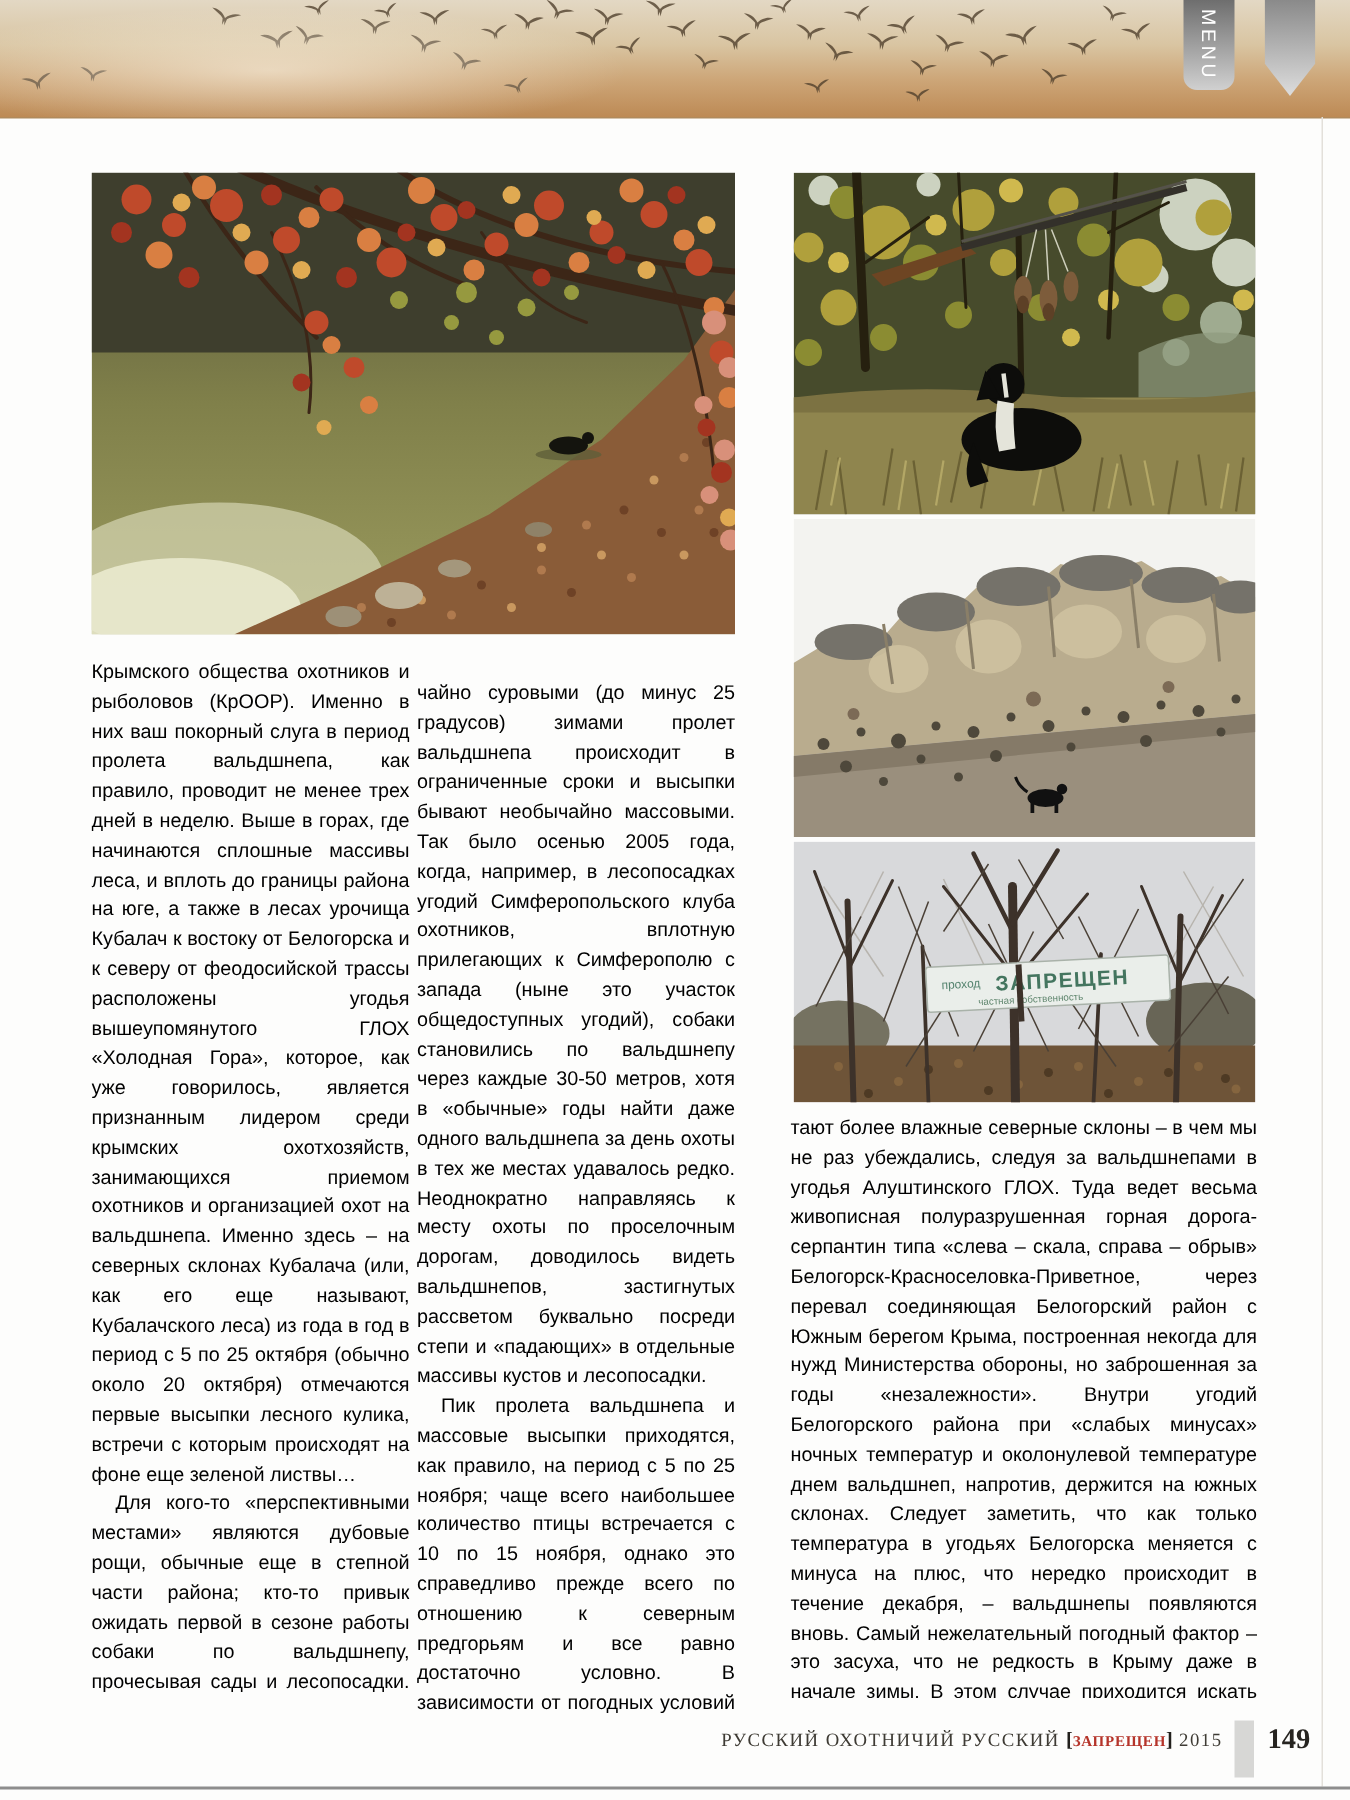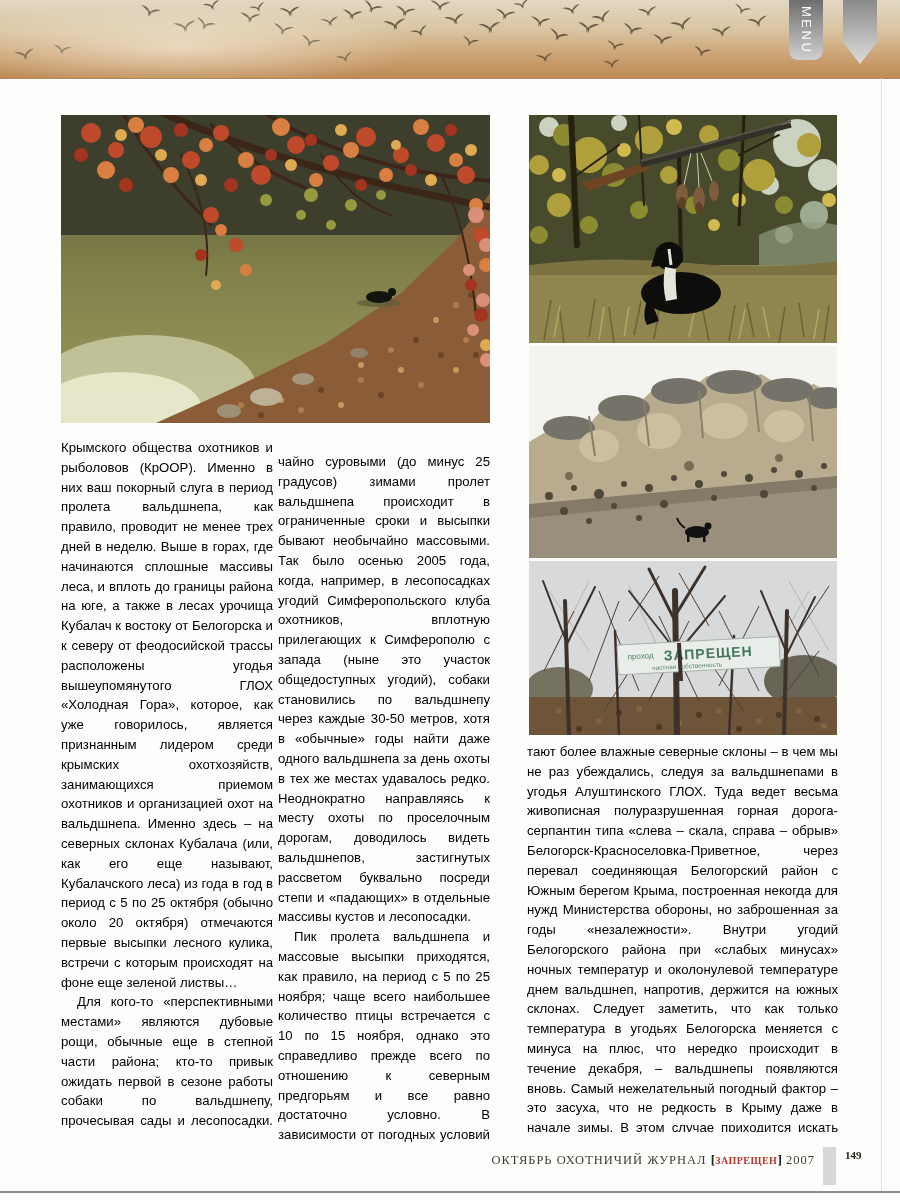--- a/index.html
+++ b/index.html
@@ -43,21 +43,21 @@
   .col-2{left:278px;top:452px;width:212px;max-height:690px;}
   .col-3{left:527px;top:742px;width:311px;max-height:390px;}
 
   
   .footer-line{position:absolute;top:1152px;right:85px;white-space:nowrap;
     font-family:"Liberation Serif",serif;font-size:12.5px;letter-spacing:1px;color:#3e3b34;}
   .footer-line .bracket{font-weight:bold;color:#22201c;font-size:13.5px;letter-spacing:0;}
   .footer-line .month{font-weight:bold;color:#b5342a;font-size:10px;letter-spacing:.5px;}
   .footer-bar{position:absolute;left:823px;top:1147px;width:13px;height:38px;background:#d7d7d5;}
   .page-number{position:absolute;left:845px;top:1149px;
-    font-family:"Liberation Serif",serif;font-weight:bold;font-size:11px;color:#262420;}
+    font-family:"Liberation Serif",serif;font-weight:bold;font-size:19px;color:#262420;}
 </style>
 </head>
 <body>
 
 <div class="page">
 
   <div class="banner">
     <svg viewBox="0 0 900 78">
       <defs>
         <path id="bird" d="M0 0 C2.5 -3.5 6.5 -5 10 -4.5 C6 -2.5 3 -1 1.5 0.5 L0.8 5 L0 1.8 L-0.8 5 L-1.5 0.5 C-3 -1 -6 -2.5 -10 -4.5 C-6.5 -5 -2.5 -3.5 0 0 Z"></path>
@@ -498,21 +498,21 @@
   <div class="col col-2">
     <p>чайно суровыми (до минус 25 градусов) зимами пролет вальдшнепа происходит в ограниченные сроки и высыпки бывают необычайно массовыми. Так было осенью 2005 года, когда, например, в лесопосадках угодий Симферопольского клуба охотников, вплотную прилегающих к Симферополю с запада (ныне это участок общедоступных угодий), собаки становились по вальдшнепу через каждые 30-50 метров, хотя в «обычные» годы найти даже одного вальдшнепа за день охоты в тех же местах удавалось редко. Неоднократно направляясь к месту охоты по проселочным дорогам, доводилось видеть вальдшнепов, застигнутых рассветом буквально посреди степи и «падающих» в отдельные массивы кустов и лесопосадки.</p>
     <p>Пик пролета вальдшнепа и массовые высыпки приходятся, как правило, на период с 5 по 25 ноября; чаще всего наибольшее количество птицы встречается с 10 по 15 ноября, однако это справедливо прежде всего по отношению к северным предгорьям и все равно достаточно условно. В зависимости от погодных условий охота бывает вполне успешной на тех или иных участках угодий и в течение всего декабря – при достаточной влажности на фоне плюсовой температуры. Как только земля промерзает, вальдшнепы перемещаются за перевалы, на южную сторону Крымских гор, где, однако же, предпочи-</p>
   </div>
   <div class="col col-3">
     <p>тают более влажные северные склоны – в чем мы не раз убеждались, следуя за вальдшнепами в угодья Алуштинского ГЛОХ. Туда ведет весьма живописная полуразрушенная горная дорога-серпантин типа «слева – скала, справа – обрыв» Белогорск-Красноселовка-Приветное, через перевал соединяющая Белогорский район с Южным берегом Крыма, построенная некогда для нужд Министерства обороны, но заброшенная за годы «незалежности». Внутри угодий Белогорского района при «слабых минусах» ночных температур и околонулевой температуре днем вальдшнеп, напротив, держится на южных склонах. Следует заметить, что как только температура в угодьях Белогорска меняется с минуса на плюс, что нередко происходит в течение декабря, – вальдшнепы появляются вновь. Самый нежелательный погодный фактор – это засуха, что не редкость в Крыму даже в начале зимы. В этом случае приходится искать птицу на дне глубоких балок, вдоль ручьев и речек.</p>
 
   </div>
 
   <div class="footer-line">
-    <span>ОКТЯБРЬ ОХОТНИЧИЙ ЖУРНАЛ</span>
+    <span>РУССКИЙ ОХОТНИЧИЙ РУССКИЙ</span>
     <span class="bracket">[</span><span class="month">ЗАПРЕЩЕН</span><span class="bracket">]</span>
-    <span>2007</span>
+    <span>2015</span>
   </div>
   <div class="footer-bar"></div>
   <div class="page-number">149</div>
 
   <div class="rule-bottom"></div>
 </div>
 
 </body></html>

